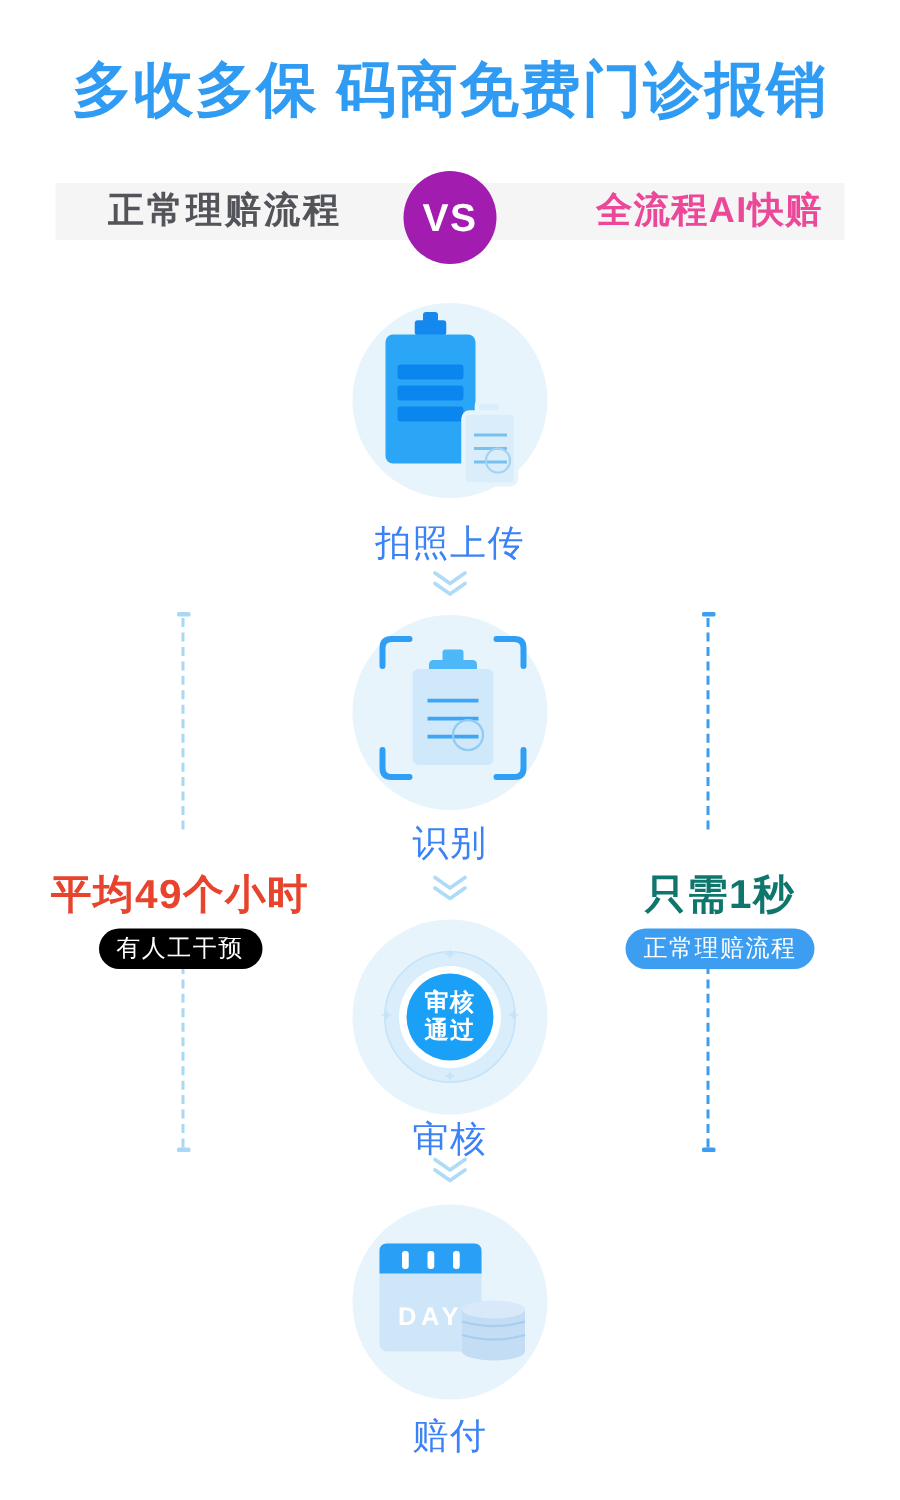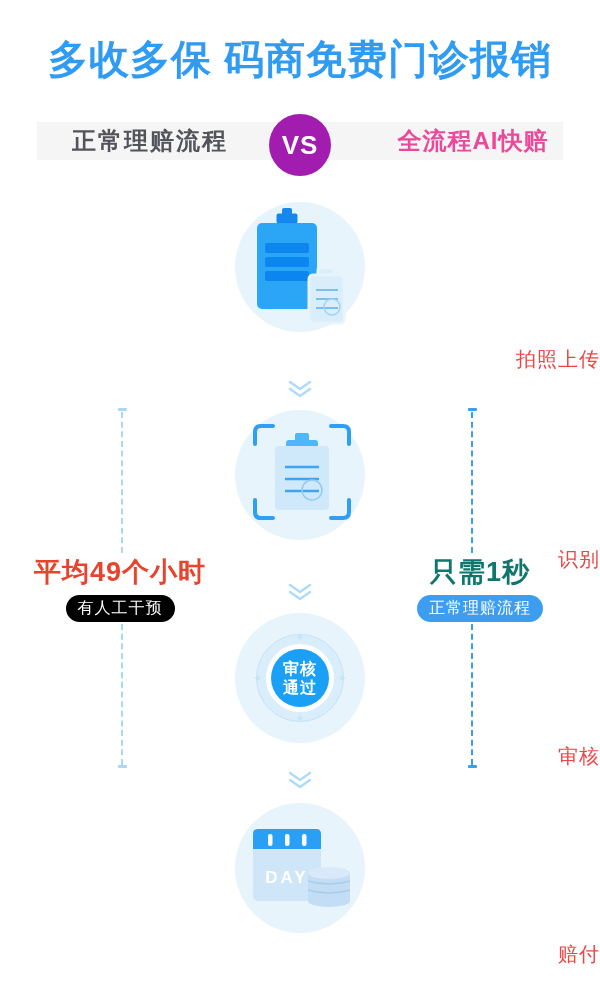--- a/index.html
+++ b/index.html
@@ -14,30 +14,30 @@
   .vs-left { position:absolute; top:122px; left:37px; width:226px; height:38px; line-height:38px;
              text-align:center; font-size:24px; font-weight:700; color:#53545a; letter-spacing:2px; }
   .vs-right { position:absolute; top:122px; left:383px; width:180px; height:38px; line-height:38px;
               text-align:center; font-size:24px; font-weight:700; color:#ec4899; letter-spacing:1px; }
   .vs-circle { position:absolute; top:114px; left:269px; width:62px; height:62px; border-radius:50%;
                background:#a21caf; color:#fff; display:flex; align-items:center; justify-content:center;
                font-size:26px; font-weight:700; letter-spacing:1px; }
 
   .step-circle { position:absolute; left:235px; width:130px; height:130px; border-radius:50%;
                  background:#e7f4fc; display:flex; align-items:center; justify-content:center; }
-  .step-label { position:absolute; left:0; right:0; text-align:right; font-size:20px;
-                color:#ef4444; letter-spacing:1px; }
+  .step-label { position:absolute; left:0; right:0; text-align:center; font-size:24px;
+                color:#3b82f6; letter-spacing:1px; }
   .chevron { position:absolute; left:286px; }
 
   .dash-seg { position:absolute; width:0; border-left:2px dashed #a9d7f4; }
   .dash-seg.strong { border-left-color:#3d9ef1; }
   .dash-cap { position:absolute; width:9px; height:3px; background:#a9d7f4; border-radius:1px; }
   .dash-cap.strong { background:#3d9ef1; }
 
-  .annotation { position:absolute; width:190px; text-align:center; }
+  .annotation { position:absolute; width:190px; text-align:center;margin-top:24px; }
   .headline { font-size:27px; font-weight:700; letter-spacing:1px; }
   .headline.red { color:#e8432d; }
   .headline.blue { color:#0f766e; }
   .badge { display:inline-block; margin-top:5px; padding:3px 12px; border-radius:14px;
            font-size:16px; color:#ffffff; letter-spacing:1px; }
   .badge.gray { background:#000000; }
   .badge.blue { background:#3d9ef1; }
 
   
   .stamp-disc { position:relative; width:88px; height:88px; border-radius:50%;

